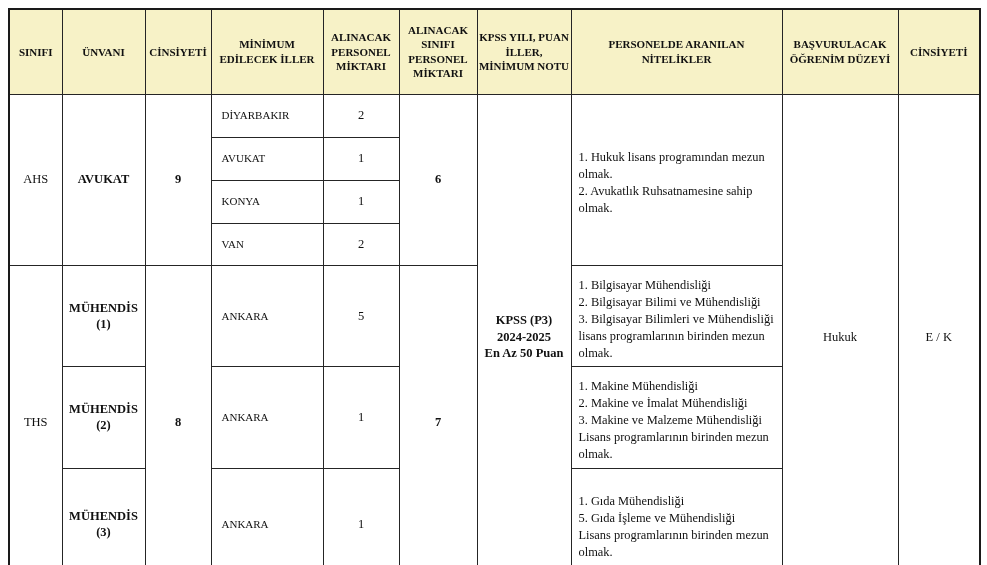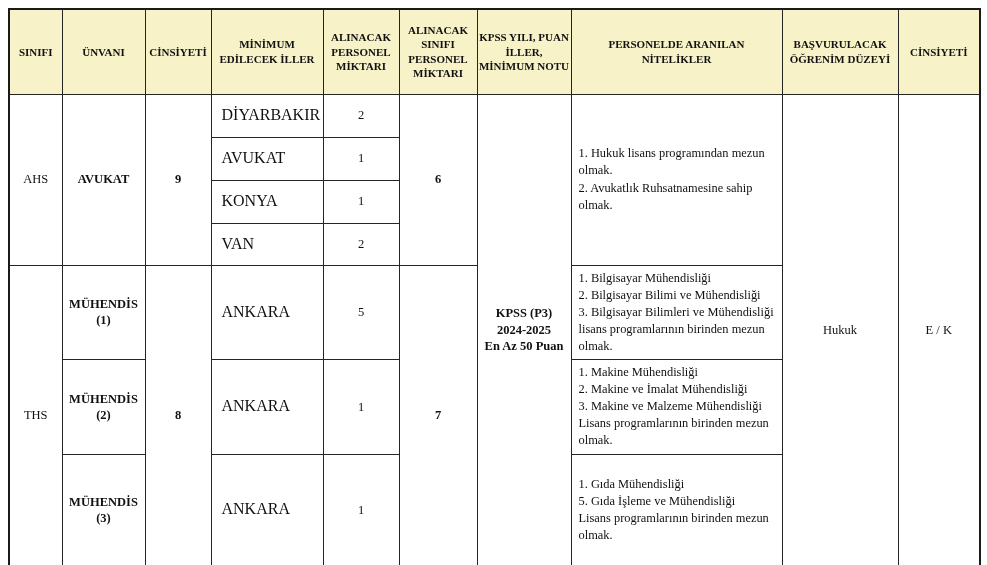--- a/index.html
+++ b/index.html
@@ -31,24 +31,24 @@
   th {
     background: #f7f2c7;
     font-weight: bold;
     font-size: 11px;
     line-height: 1.3;
     padding: 2px 1px;
   }
   td { font-size: 12.5px; line-height: 1.3; padding: 2px; }
   .pre { white-space: pre-line; }
   .bold { font-weight: bold; }
-  .city { text-align: left; padding-left: 10px; font-size: 16px; }
+  .city { text-align: left; padding-left: 10px; font-size: 11px; }
   .nitelik {
     text-align: left;
-    padding: 4px 5px 4px 7px;
+    padding: 11px 5px 4px 7px;
     font-size: 12.4px;
     line-height: 1.38;
     white-space: pre-line;
   }
   tr.rh-hdr  { height: 85px; }
   tr.rh-city { height: 43px; }
   tr.rh-van  { height: 42px; }
   tr.rh-m1   { height: 88px; }
   tr.rh-m2   { height: 87px; }
   tr.rh-m3   { height: 112px; }

